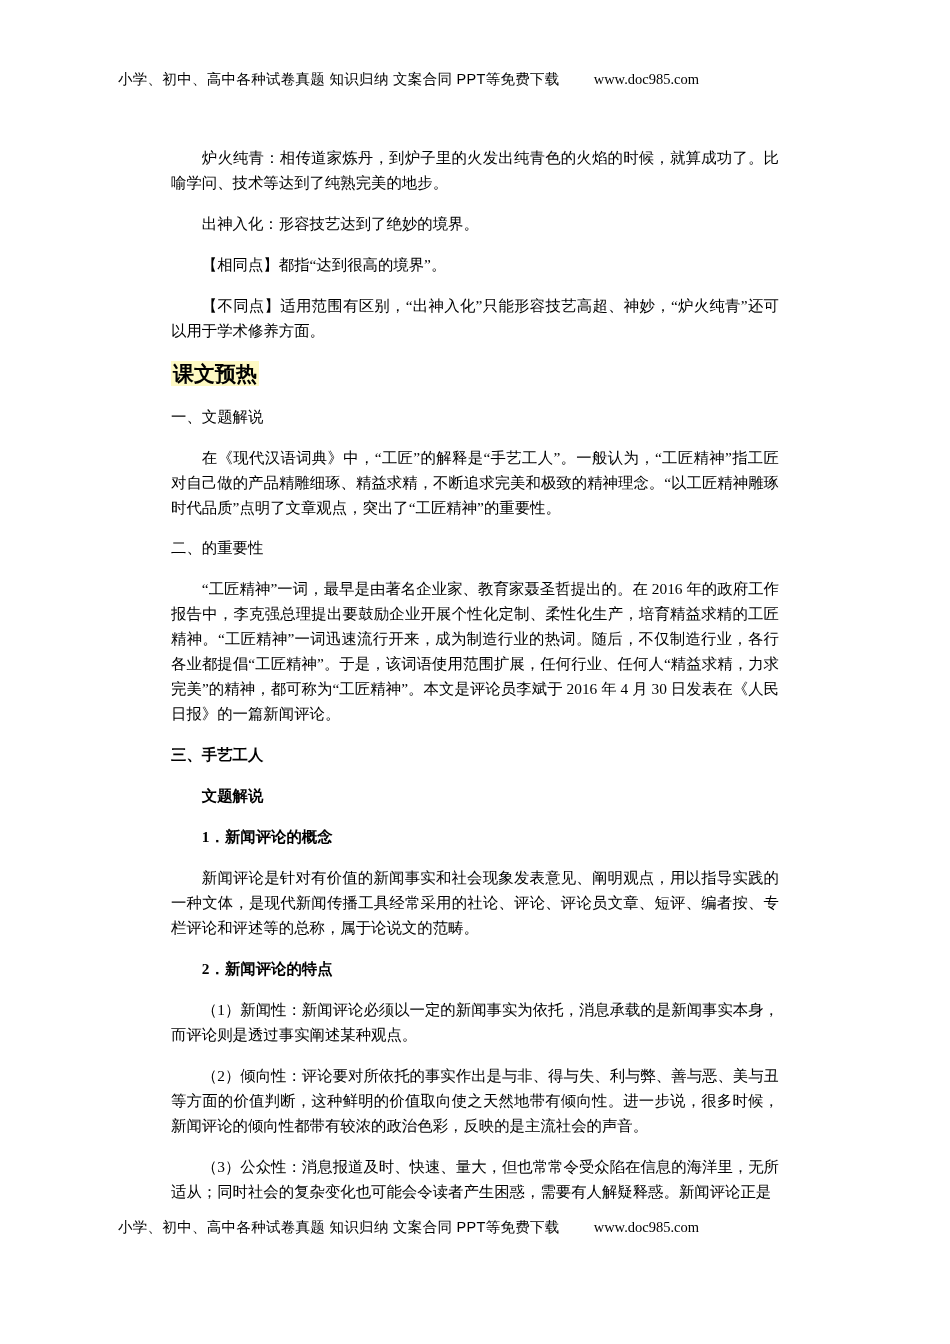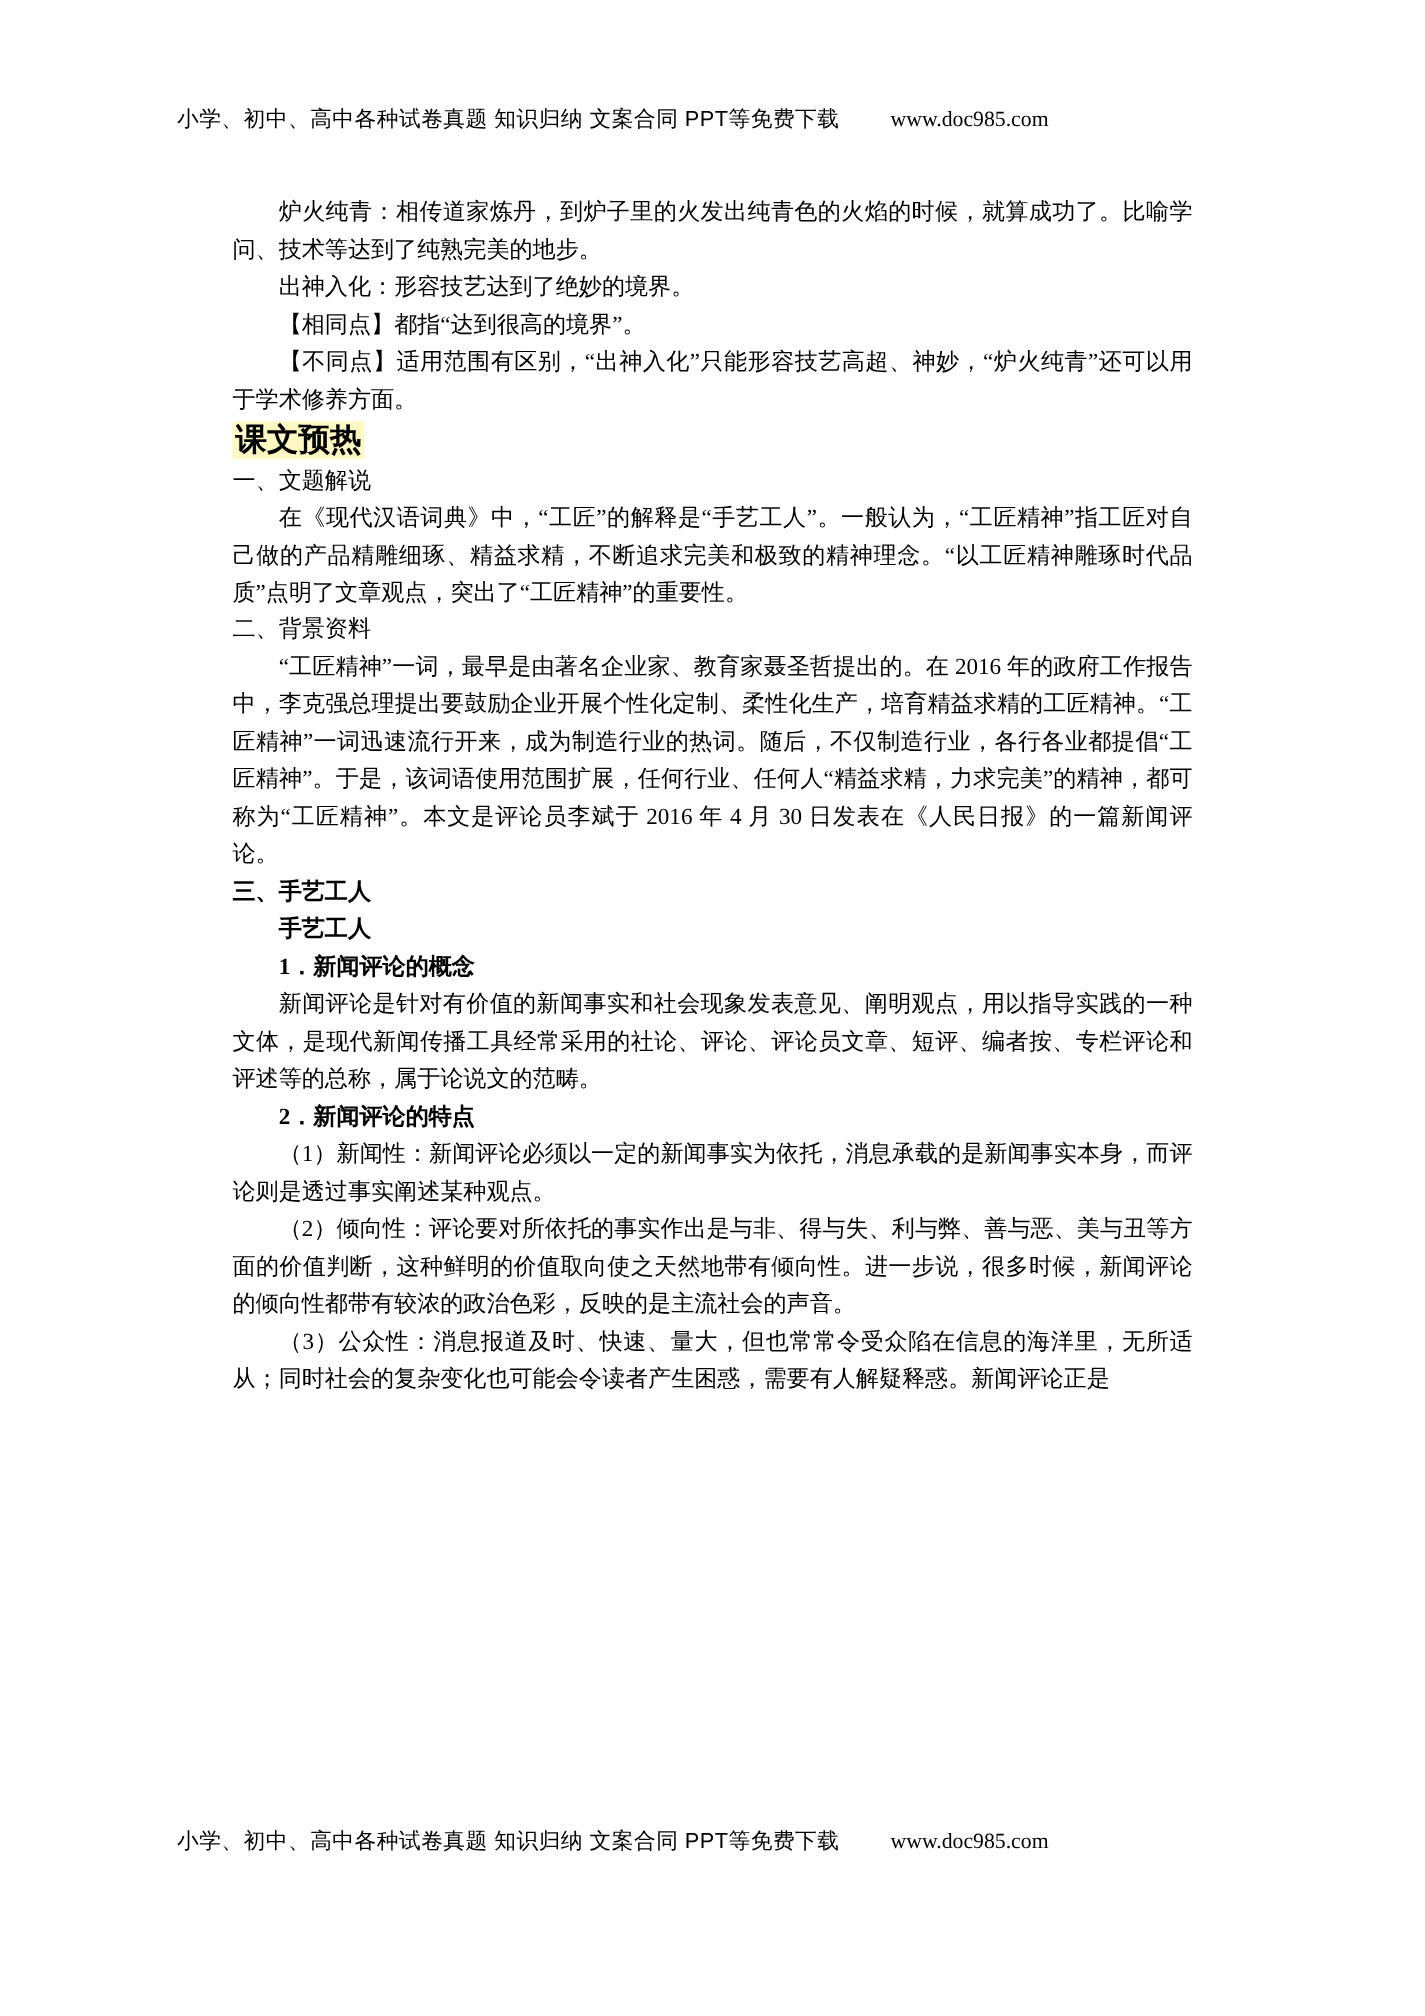--- a/index.html
+++ b/index.html
@@ -42,21 +42,21 @@
   .content {
     position: absolute;
     left: 155px;
     top: 130px;
     width: 640px;
     font-size: 15.4px;
     line-height: 1.62;
     text-align: justify;
   }
   .content p {
-    margin: 0;
+    margin: 16px;
     padding: 0;
   }
   .indent2 { text-indent: 2em; }
 
   .highlight-heading {
     margin: 11px 0 7px 0;
     text-indent: 0;
   }
   .highlight-heading span {
     background: #fef9c3;
@@ -94,25 +94,25 @@
     <p class="indent2">【相同点】都指“达到很高的境界”。</p>
     <p class="indent2">【不同点】适用范围有区别，“出神入化”只能形容技艺高超、神妙，“炉火纯青”还可以用于学术修养方面。</p>
 
     <p class="highlight-heading">
       <span>课文预热</span>
     </p>
 
     <p class="section-title">一、文题解说</p>
     <p class="indent2">在《现代汉语词典》中，“工匠”的解释是“手艺工人”。一般认为，“工匠精神”指工匠对自己做的产品精雕细琢、精益求精，不断追求完美和极致的精神理念。“以工匠精神雕琢时代品质”点明了文章观点，突出了“工匠精神”的重要性。</p>
 
-    <p class="section-title">二、背景资料</p>
+    <p class="section-title">二、的重要性</p>
     <p class="indent2">“工匠精神”一词，最早是由著名企业家、教育家聂圣哲提出的。在 2016 年的政府工作报告中，李克强总理提出要鼓励企业开展个性化定制、柔性化生产，培育精益求精的工匠精神。“工匠精神”一词迅速流行开来，成为制造行业的热词。随后，不仅制造行业，各行各业都提倡“工匠精神”。于是，该词语使用范围扩展，任何行业、任何人“精益求精，力求完美”的精神，都可称为“工匠精神”。本文是评论员李斌于 2016 年 4 月 30 日发表在《人民日报》的一篇新闻评论。</p>
 
     <p class="section-title bold">三、手艺工人</p>
-    <p class="sub-head">手艺工人</p>
+    <p class="sub-head">文题解说</p>
     <p class="indent2 bold">1．新闻评论的概念</p>
     <p class="indent2">新闻评论是针对有价值的新闻事实和社会现象发表意见、阐明观点，用以指导实践的一种文体，是现代新闻传播工具经常采用的社论、评论、评论员文章、短评、编者按、专栏评论和评述等的总称，属于论说文的范畴。</p>
 
     <p class="indent2 bold">2．新闻评论的特点</p>
     <p class="indent2">（1）新闻性：新闻评论必须以一定的新闻事实为依托，消息承载的是新闻事实本身，而评论则是透过事实阐述某种观点。</p>
     <p class="indent2">（2）倾向性：评论要对所依托的事实作出是与非、得与失、利与弊、善与恶、美与丑等方面的价值判断，这种鲜明的价值取向使之天然地带有倾向性。进一步说，很多时候，新闻评论的倾向性都带有较浓的政治色彩，反映的是主流社会的声音。</p>
     <p class="indent2">（3）公众性：消息报道及时、快速、量大，但也常常令受众陷在信息的海洋里，无所适从；同时社会的复杂变化也可能会令读者产生困惑，需要有人解疑释惑。新闻评论正是</p>
 
   </div>
 

